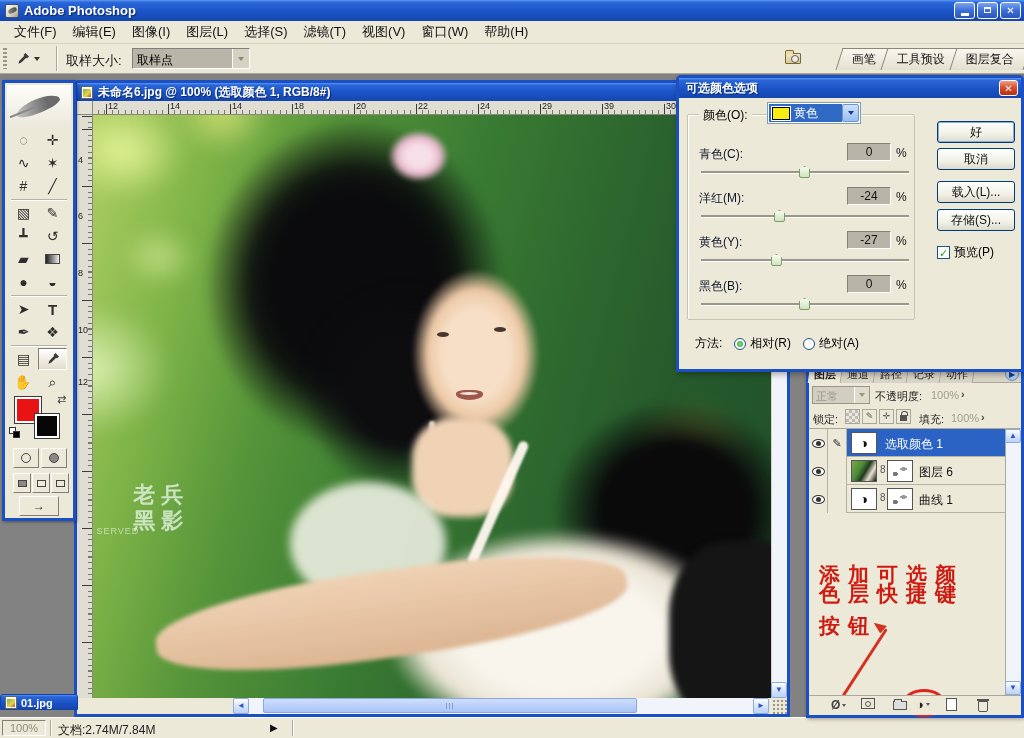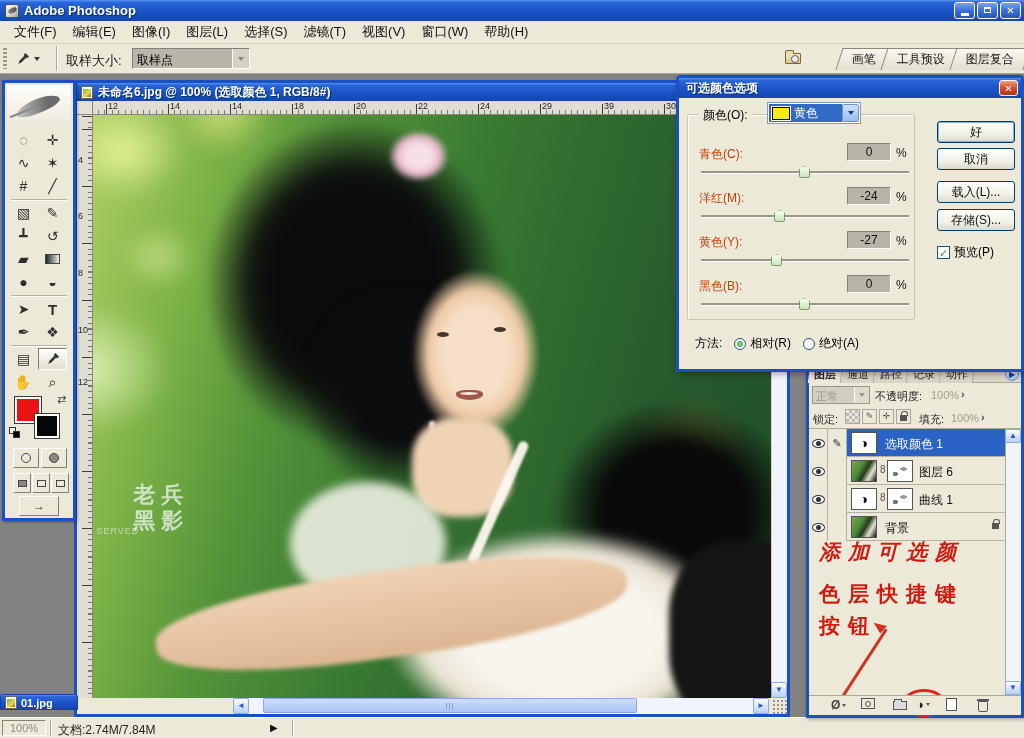--- a/index.html
+++ b/index.html
@@ -127,21 +127,21 @@
   #dlg-close{position:absolute;right:3px;top:2px;width:19px;height:16px;border:1px solid #fff;border-radius:3px;background:linear-gradient(180deg,#f0a088,#d75030 45%,#b83010);color:#fff;font-size:10px;font-weight:bold;text-align:center;line-height:15px;}
   #dlg-body{position:absolute;left:0;top:20px;width:342px;height:274px;}
   #dlg-group{position:absolute;left:8px;top:16px;width:228px;height:206px;border:1px solid #c8c5b2;border-radius:2px;box-shadow:inset 1px 1px 0 #fff;}
   #color-label{position:absolute;left:20px;top:9px;font-size:12px;background:#ece9d8;padding:0 4px;}
   #color-combo{position:absolute;left:88px;top:4px;width:94px;height:22px;border:1px solid #7f9db9;background:#fff;display:flex;padding:1px;}
   #color-combo .selarea{flex:1;background:#316ac5;display:flex;align-items:center;}
   #color-swatch{width:18px;height:13px;background:#f6ec13;border:1px solid #000;outline:1px solid #fff;margin:0 4px 0 3px;}
   #color-combo .cv{color:#fff;font-size:12px;}
   .combo-btn{width:17px;background:linear-gradient(180deg,#cfe1fa,#98bdf0);border:1px solid #6f93cf;border-radius:2px;display:flex;align-items:center;justify-content:center;}
   .combo-btn .caret-down{border-top-color:#1a3c8c;margin:0;}
-  .sld-label{position:absolute;left:20px;font-size:12px;color:#c2410c;}
+  .sld-label{position:absolute;left:20px;font-size:12px;color:#0f172a;}
   .sld-valbox{position:absolute;left:168px;width:44px;height:18px;background:#b8b5a8;border-top:1px solid #858175;border-left:1px solid #858175;border-bottom:1px solid #fff;border-right:1px solid #fff;font-size:12px;text-align:center;line-height:17px;color:#111;}
   .sld-pct{position:absolute;left:217px;font-size:12px;color:#111;}
   .sld-track{position:absolute;left:22px;width:208px;height:12px;}
   .sld-track::before{content:"";position:absolute;left:0;right:0;top:5px;height:2px;background:#9a9789;border-bottom:1px solid #fff;}
   .sld-thumb{position:absolute;top:0;width:11px;height:12px;background:linear-gradient(#f6fcf0,#cfe3c0);border:1px solid #7a9a6a;border-radius:2px;clip-path:polygon(50% 0,100% 28%,100% 100%,0 100%,0 28%);}
   .xp-button{position:absolute;left:258px;width:78px;height:22px;background:linear-gradient(#fefefe,#f2f1e6 60%,#dcdacb);border:1px solid #003c74;border-radius:3px;font-size:12px;text-align:center;line-height:20px;color:#111;}
   .xp-button.default{box-shadow:inset 0 0 0 1px #88aede;}
   #preview-row{position:absolute;left:258px;top:146px;display:flex;align-items:center;}
   .xp-check{width:13px;height:13px;background:#fff;border:1px solid #1d5281;margin-right:4px;color:#21a121;font-size:11px;font-weight:bold;line-height:12px;text-align:center;}
   #method-row{position:absolute;left:16px;top:237px;display:flex;align-items:center;font-size:12px;}
@@ -589,37 +589,28 @@
       <div class="lrow">
         <span class="lcell">
             <span class="eye"></span>
           </span>
         <span class="lcell c2"></span>
         <span class="lthumb" style="left:42px;">◑</span>
         <span class="llink" style="left:71px;">8</span>
         <span class="lthumb mask" style="left:78px;"></span>
         <span class="lname" style="left:110px;">曲线 1</span>
       </div>
-      <div class="lrow">
-        <span class="lcell">
-            <span class="eye"></span>
-          </span>
-        <span class="lcell c2"></span>
-        <span class="lthumb photo" style="left:42px;"></span>
-        <span class="lname" style="left:76px;">背景</span>
-        <span class="rowlock css-lock"></span>
-      </div>
     </div>
 
     <div id="lp-scroll"></div>
     <div class="sb-btn" style="left:196px;top:64px;width:16px;height:14px;line-height:12px;position:absolute;"><span>▲</span></div>
     <div class="sb-btn" style="left:196px;top:316px;width:16px;height:14px;line-height:12px;position:absolute;"><span>▼</span></div>
 
     <div id="lp-empty"></div>
-    <div class="anno-line" style="top:173px;font-style:italic;">添加可选颜</div>
+    <div class="anno-line" style="top:196px;">添加可选颜</div>
     <div class="anno-line" style="top:215px;">色层快捷键</div>
     <div class="anno-line" style="top:247px;">按钮</div>
     <div id="anno-arrow-line"></div>
     <div id="anno-arrow-head"></div>
     <div id="anno-circle"></div>
 
     <div id="lp-bottom">
       <span class="lpb" style="left:22px;">
           <b style="font-size:12px;color:#444;">Ø</b>
           <span class="tiny-caret"></span>

